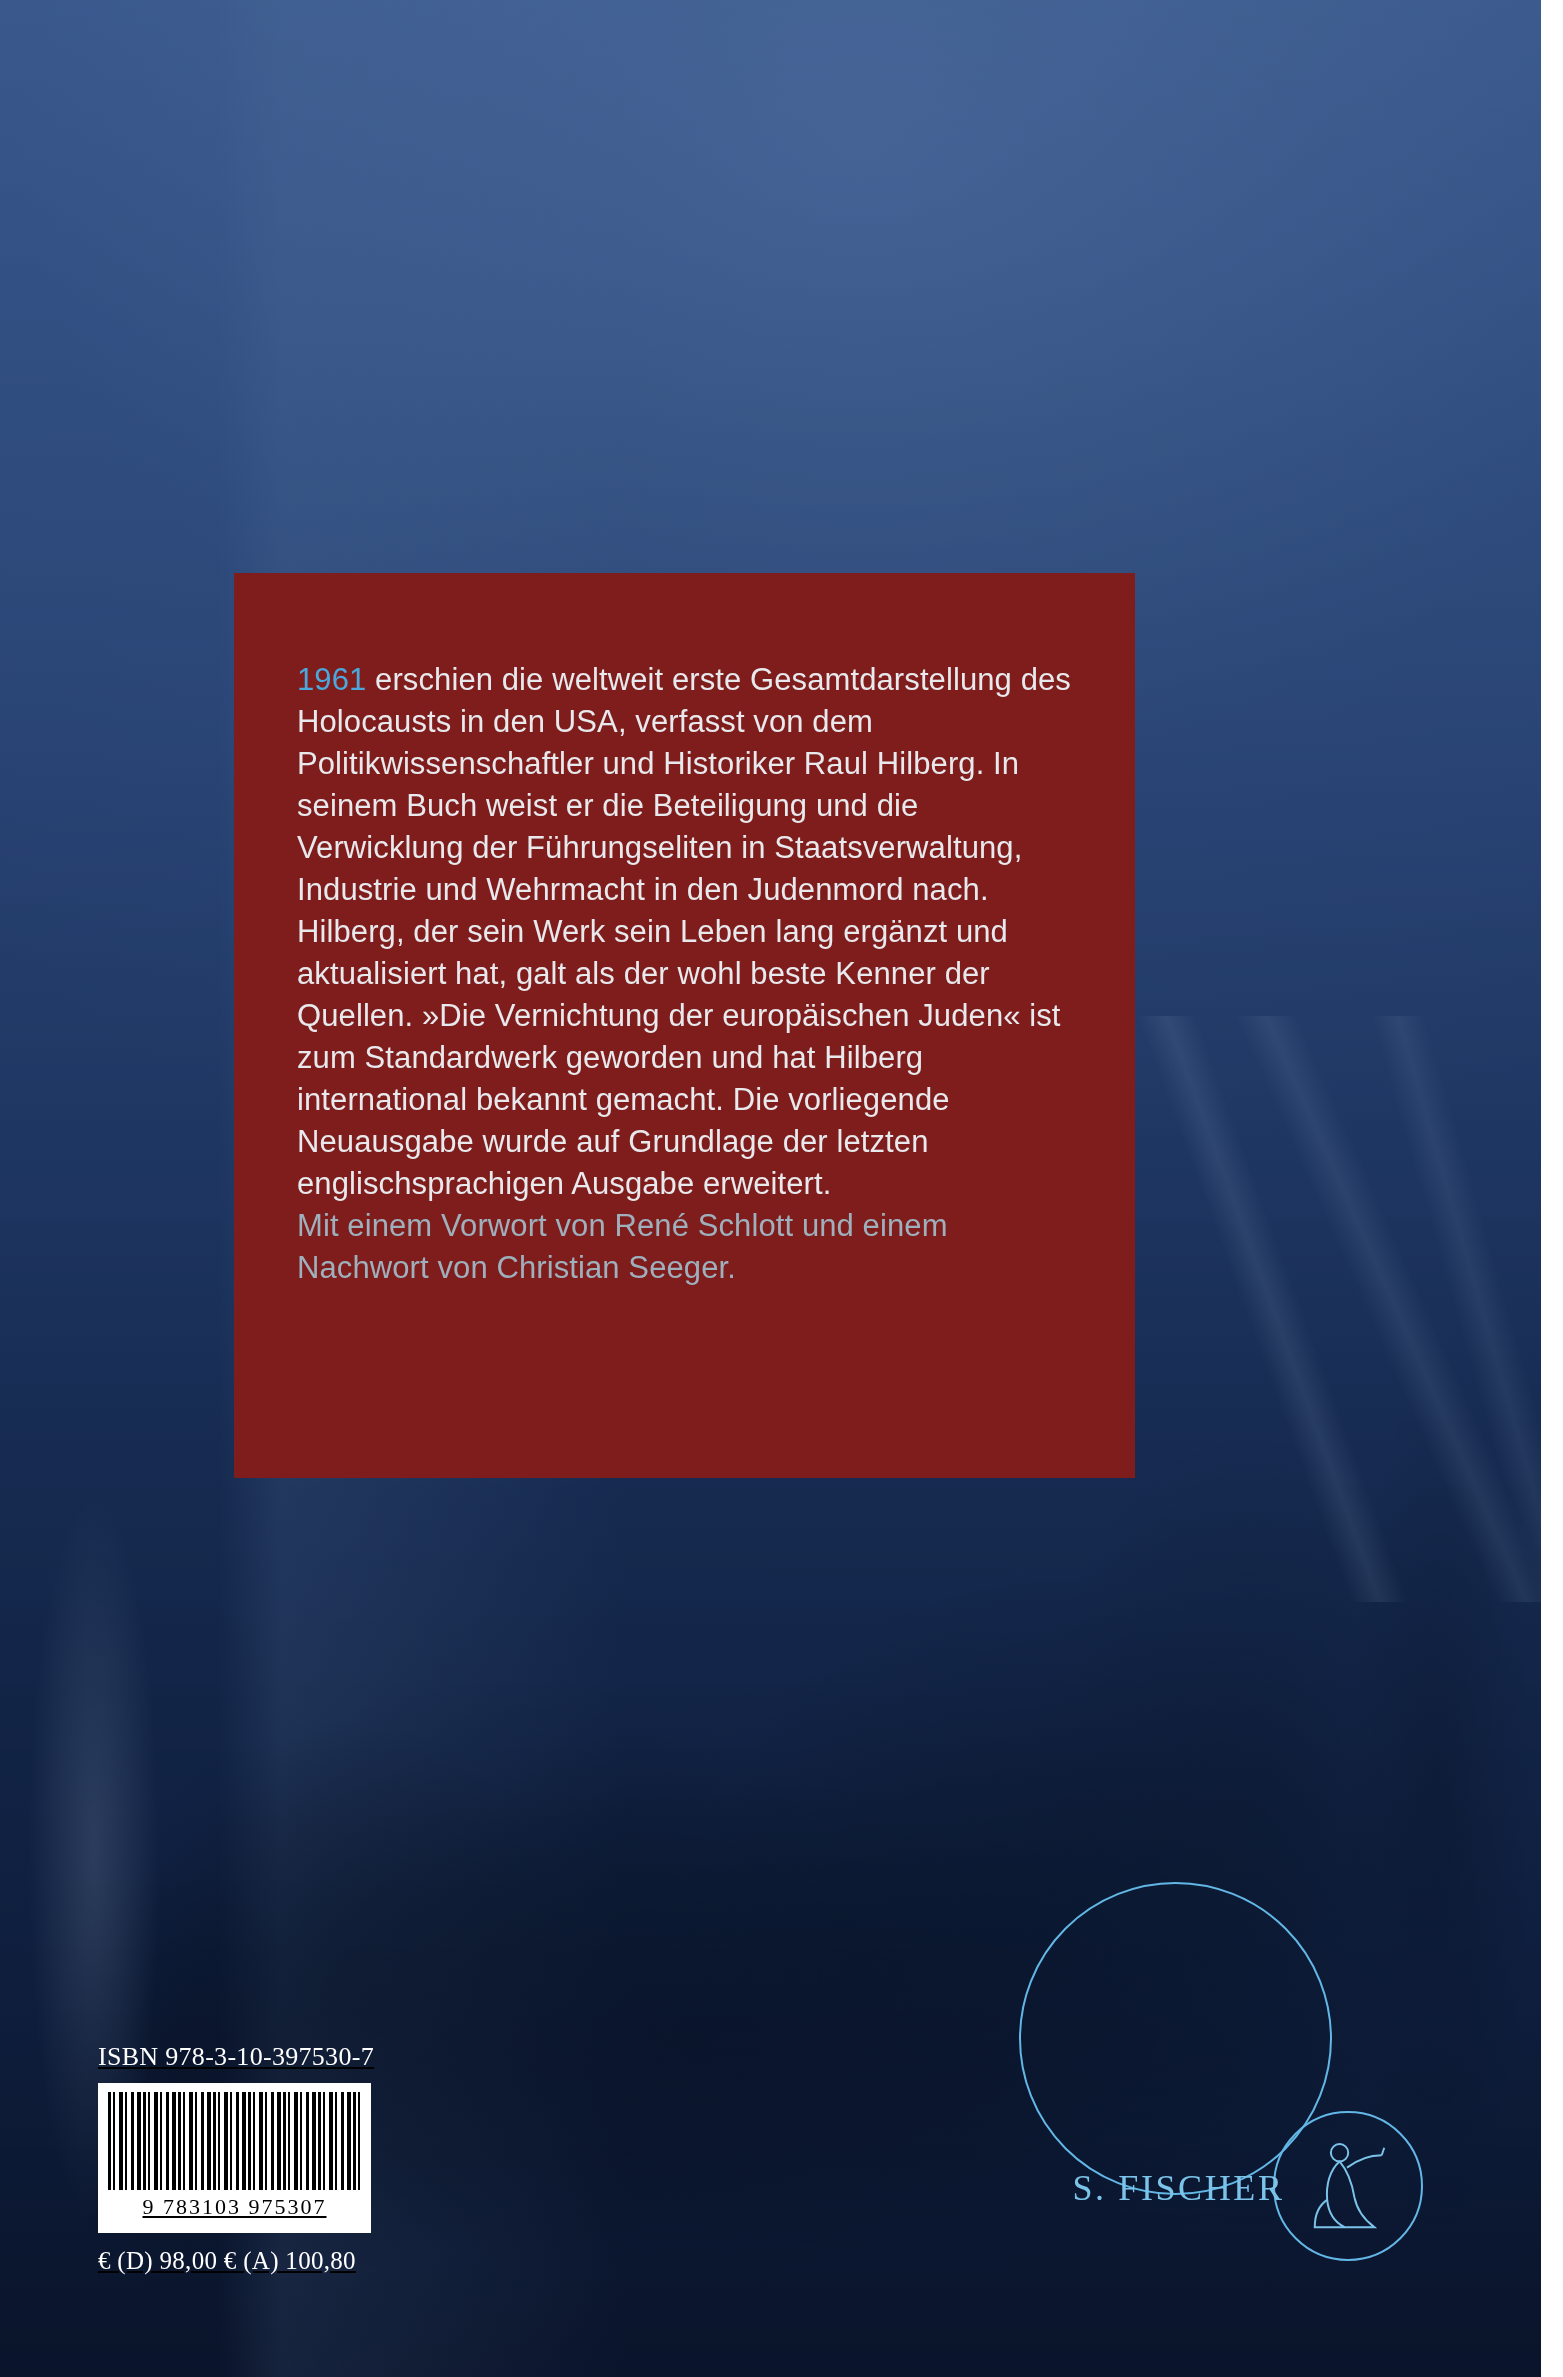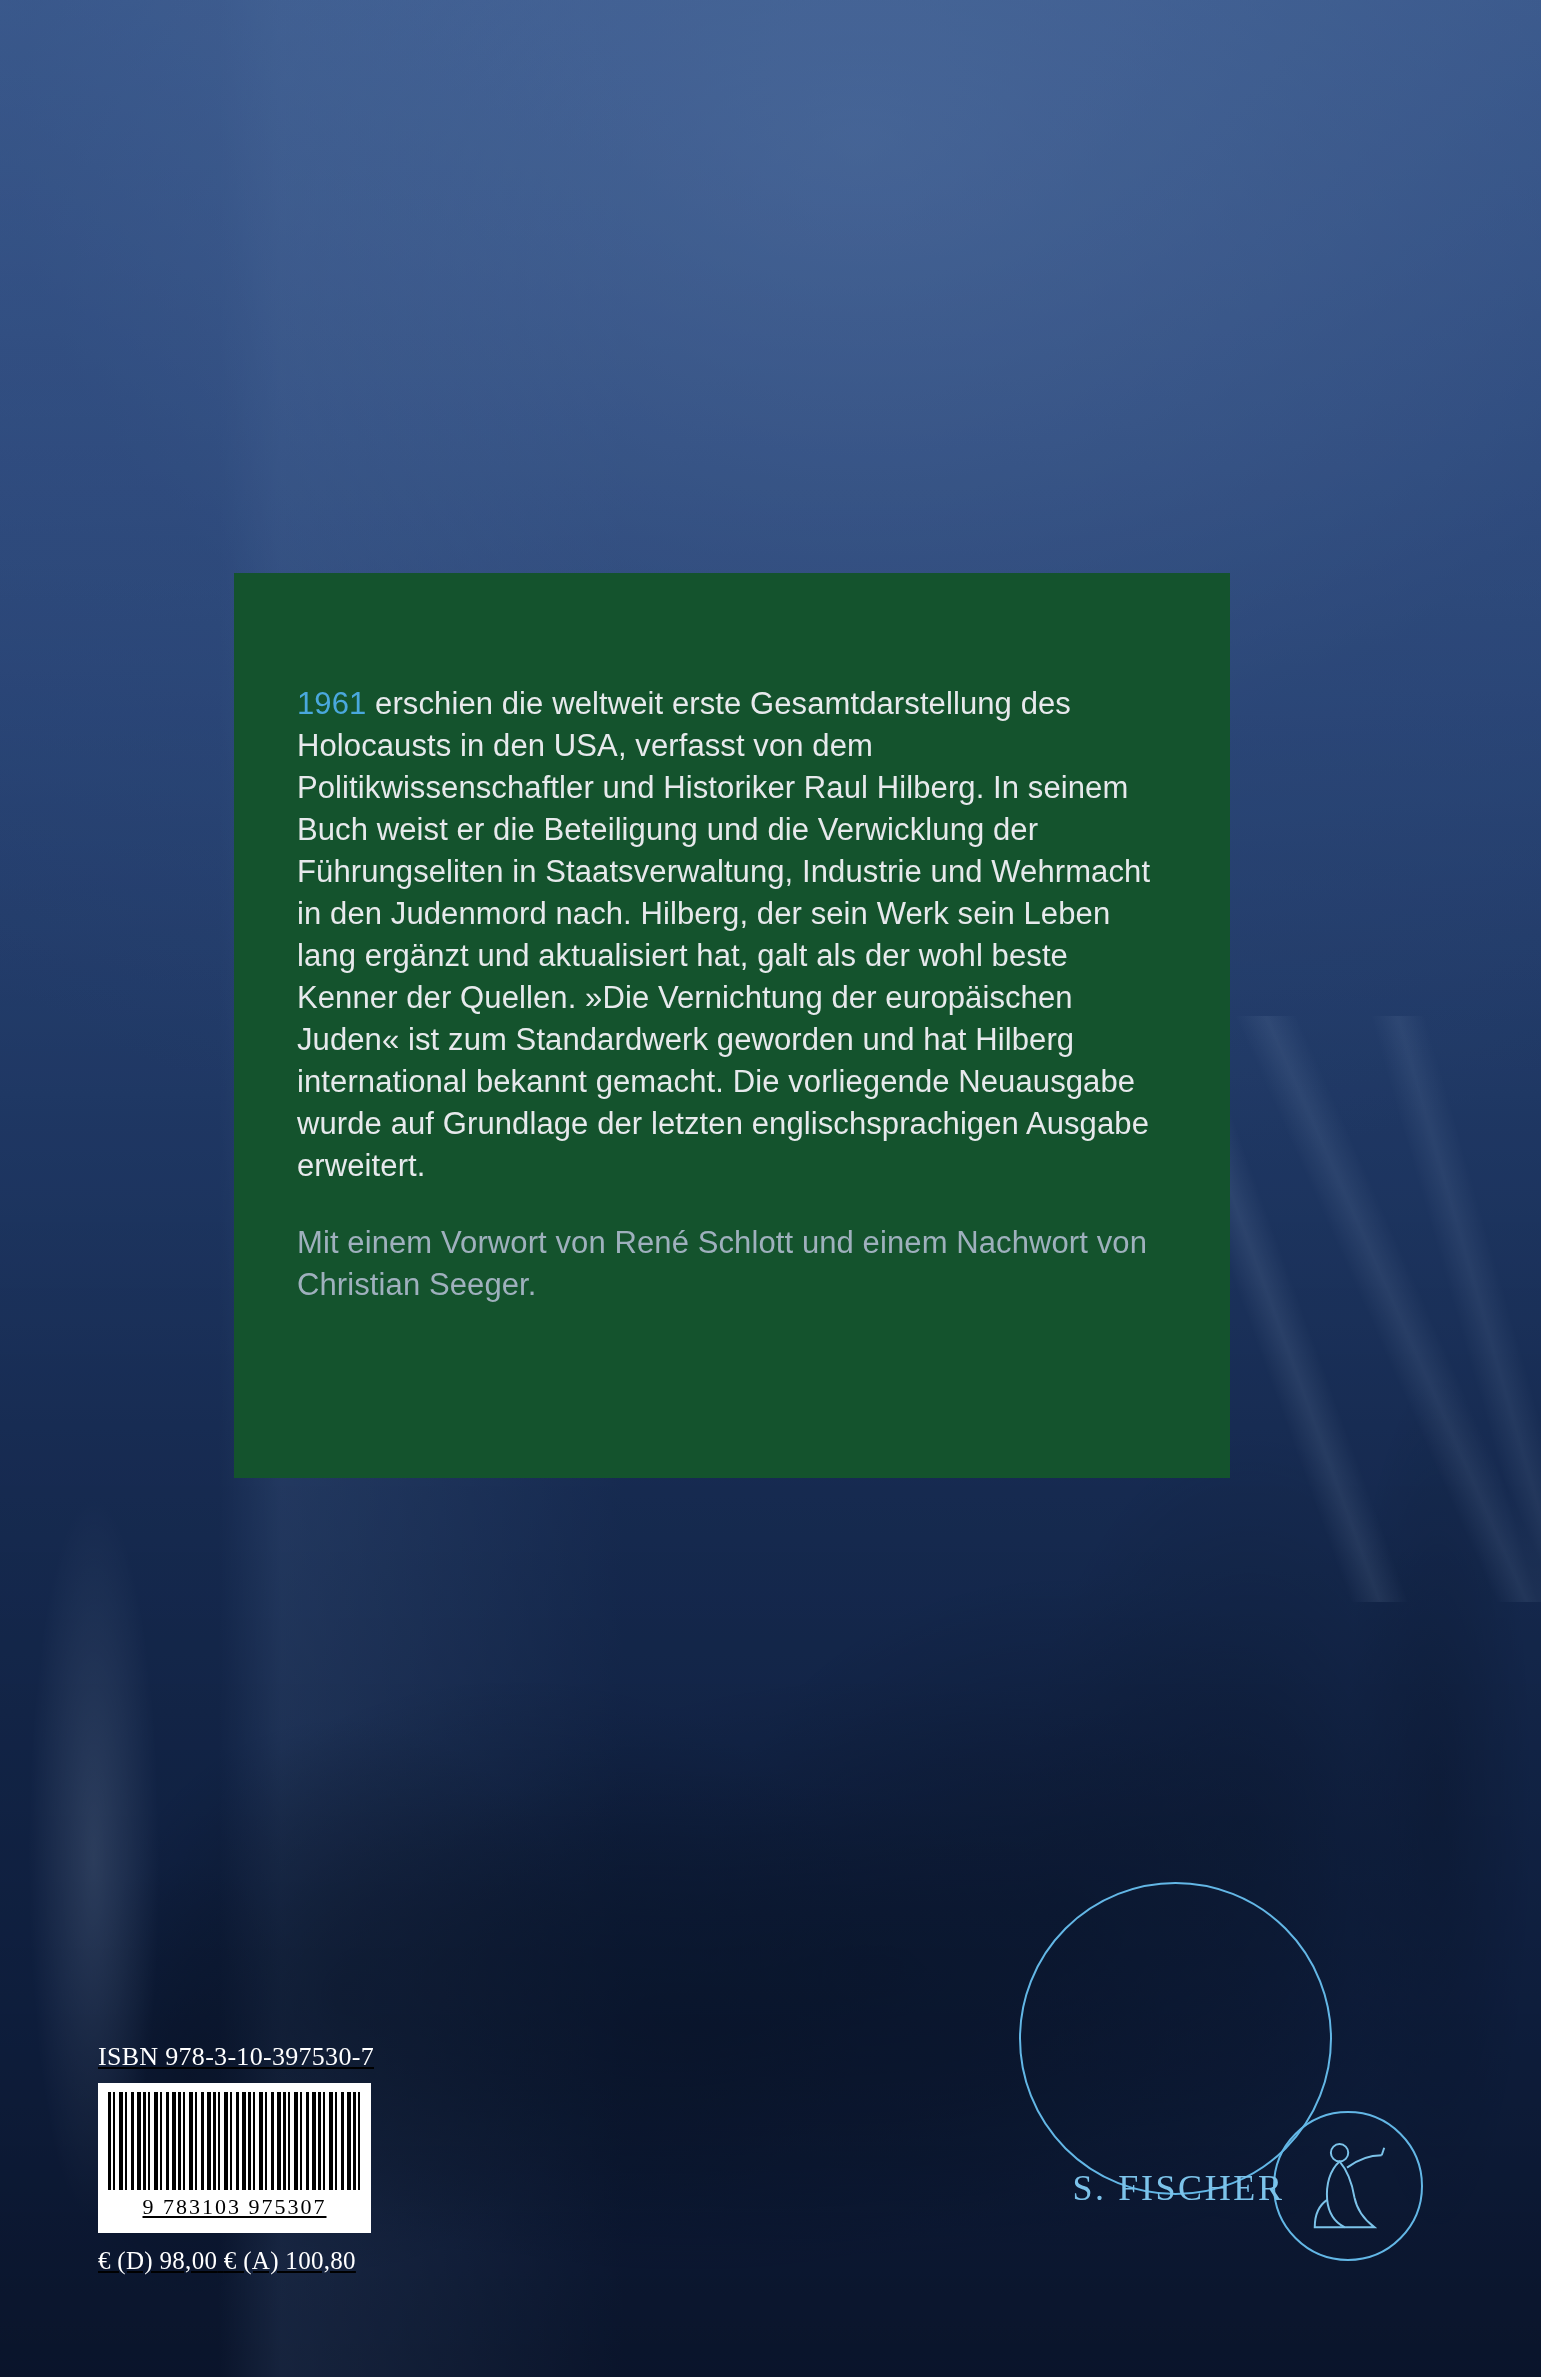--- a/index.html
+++ b/index.html
@@ -86,39 +86,38 @@
     top: 0; right: 0;
     width: 22px; height: 100%;
     background: #ffffff;
   }
 
   
   .blurb {
     position: absolute;
     left: 234px;
     top: 573px;
-    width: 996px;
+    width: 901px;
     height: 905px;
-    background: #14532d;
-    box-sizing: border-box;
-    padding: 110px 63px 0 63px;
+    background: #7f1d1d;
+    box-sizing: border-box;
+    padding: 86px 63px 0 63px;
   }
   .blurb p {
     margin: 0;
     color: #e7e9ec;
     font-size: 31px;
     line-height: 1.355;
     letter-spacing: 0.1px;
     font-family: "Liberation Sans", sans-serif;
   }
   .blurb .year {
     color: #4aa8dd;
   }
   .blurb .foreword {
-    margin-top: 35px;
     color: #9fb0bd;
   }
 
   
   .isbn-block {
     position: absolute;
     left: 98px;
     bottom: 102px;
     width: 365px;
     text-decoration: underline;

